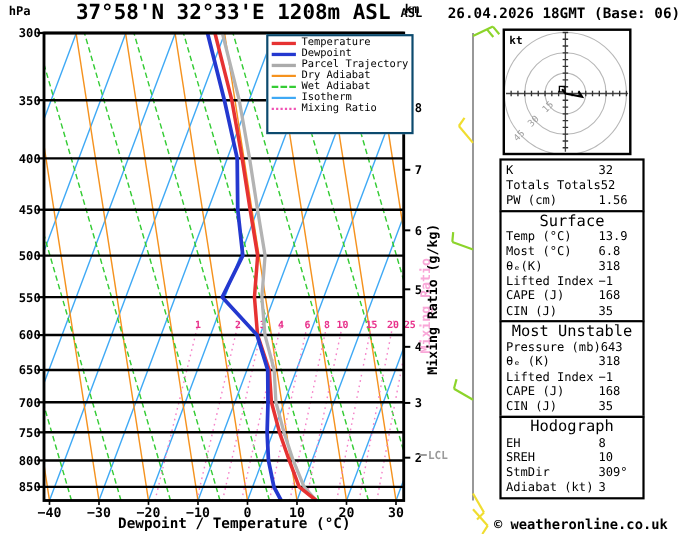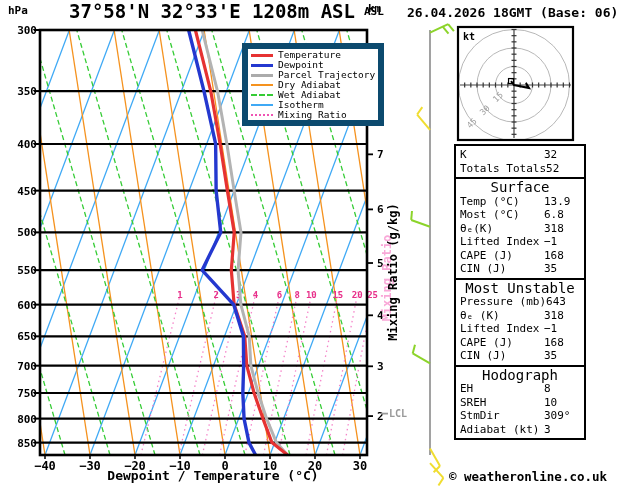--- a/index.html
+++ b/index.html
@@ -1,21 +1,21 @@
 <!DOCTYPE html>
 <html><head>
 <meta charset="utf-8">
 <style>
   html,body{margin:0;padding:0;background:#fff;}
   #canvas{position:relative;width:629px;height:486px;background:#fff;overflow:hidden;
           font-family:"DejaVu Sans Mono",monospace;color:#000;}
   .abs{position:absolute;}
   .hdr{font-weight:bold;white-space:pre;}
-  #legend{position:absolute;left:242px;top:43px;width:124px;background:#fff;
-          border:6px solid #0c4a6e;padding:1px 3px 0 3px;z-index:5;}
+  #legend{position:absolute;left:242px;top:31px;width:124px;background:#fff;
+          border:2px solid #0c4a6e;padding:1px 3px 16px 3px;z-index:5;}
   .lrow{display:flex;align-items:center;height:10px;}
   .lsample{width:22px;height:0;margin-right:5px;flex:0 0 22px;}
   .llabel{font-size:9.5px;line-height:10px;white-space:pre;}
   #panel{position:absolute;left:454px;top:146px;width:132px;z-index:5;}
   .psec{border:2px solid #000;margin-top:-2px;background:#fff;padding:2px 4px;}
   .ptitle{text-align:center;font-size:14px;line-height:13.5px;white-space:pre;}
   .prow{display:flex;font-size:11px;line-height:13.5px;white-space:pre;}
   .plbl{flex:1 1 auto;}
   .pval{flex:0 0 36px;text-align:left;}
   #copyright{font-weight:bold;font-size:12.5px;}
@@ -289,20 +289,21 @@
       <div class="lrow">
         <div class="lsample" style="border-top: 2px dotted rgb(240, 83, 180);"></div>
         <span class="llabel">Mixing Ratio</span>
       </div>
     </div>
 
   <div id="panel">
       <div class="psec">
         <div class="prow"><span class="plbl">K</span><span class="pval">32</span></div>
         <div class="prow"><span class="plbl">Totals Totals</span><span class="pval">52</span></div>
+        <div class="prow"><span class="plbl">PW (cm)</span><span class="pval">1.56</span></div>
       </div>
       <div class="psec">
         <div class="ptitle">Surface</div>
         <div class="prow"><span class="plbl">Temp (°C)</span><span class="pval">13.9</span></div>
         <div class="prow"><span class="plbl">Most (°C)</span><span class="pval">6.8</span></div>
         <div class="prow"><span class="plbl">θₑ(K)</span><span class="pval">318</span></div>
         <div class="prow"><span class="plbl">Lifted Index</span><span class="pval">−1</span></div>
         <div class="prow"><span class="plbl">CAPE (J)</span><span class="pval">168</span></div>
         <div class="prow"><span class="plbl">CIN (J)</span><span class="pval">35</span></div>
       </div>

